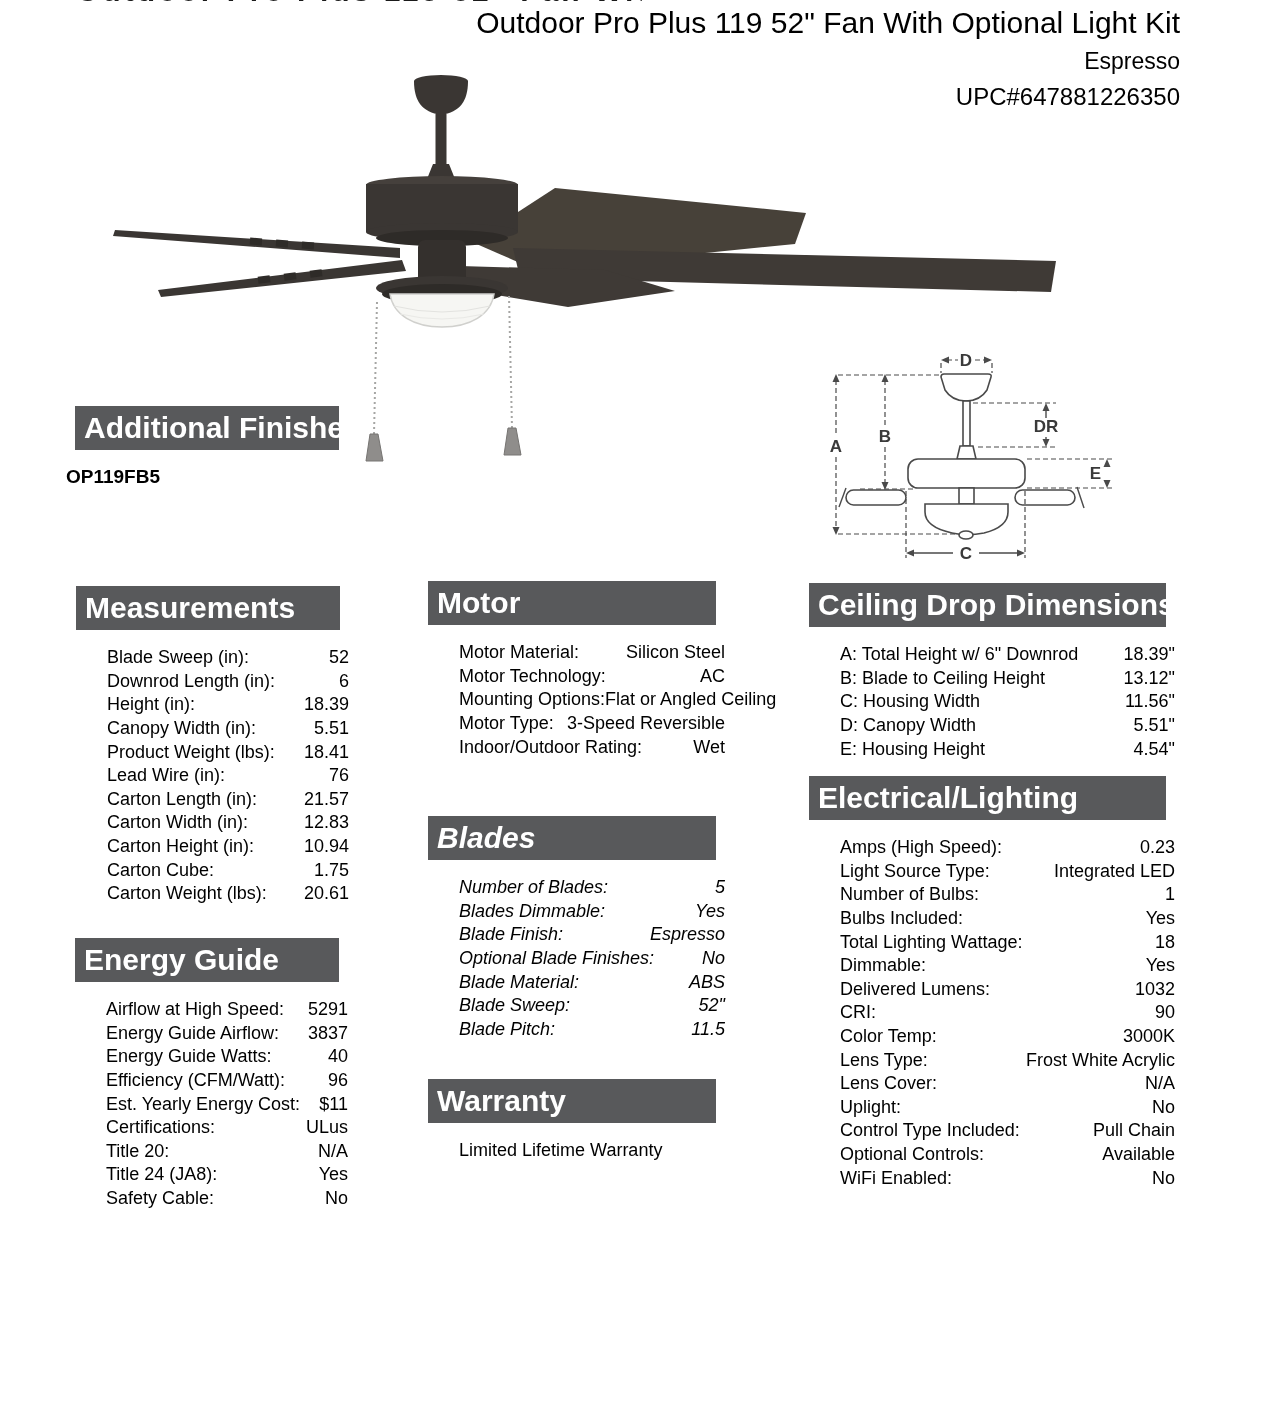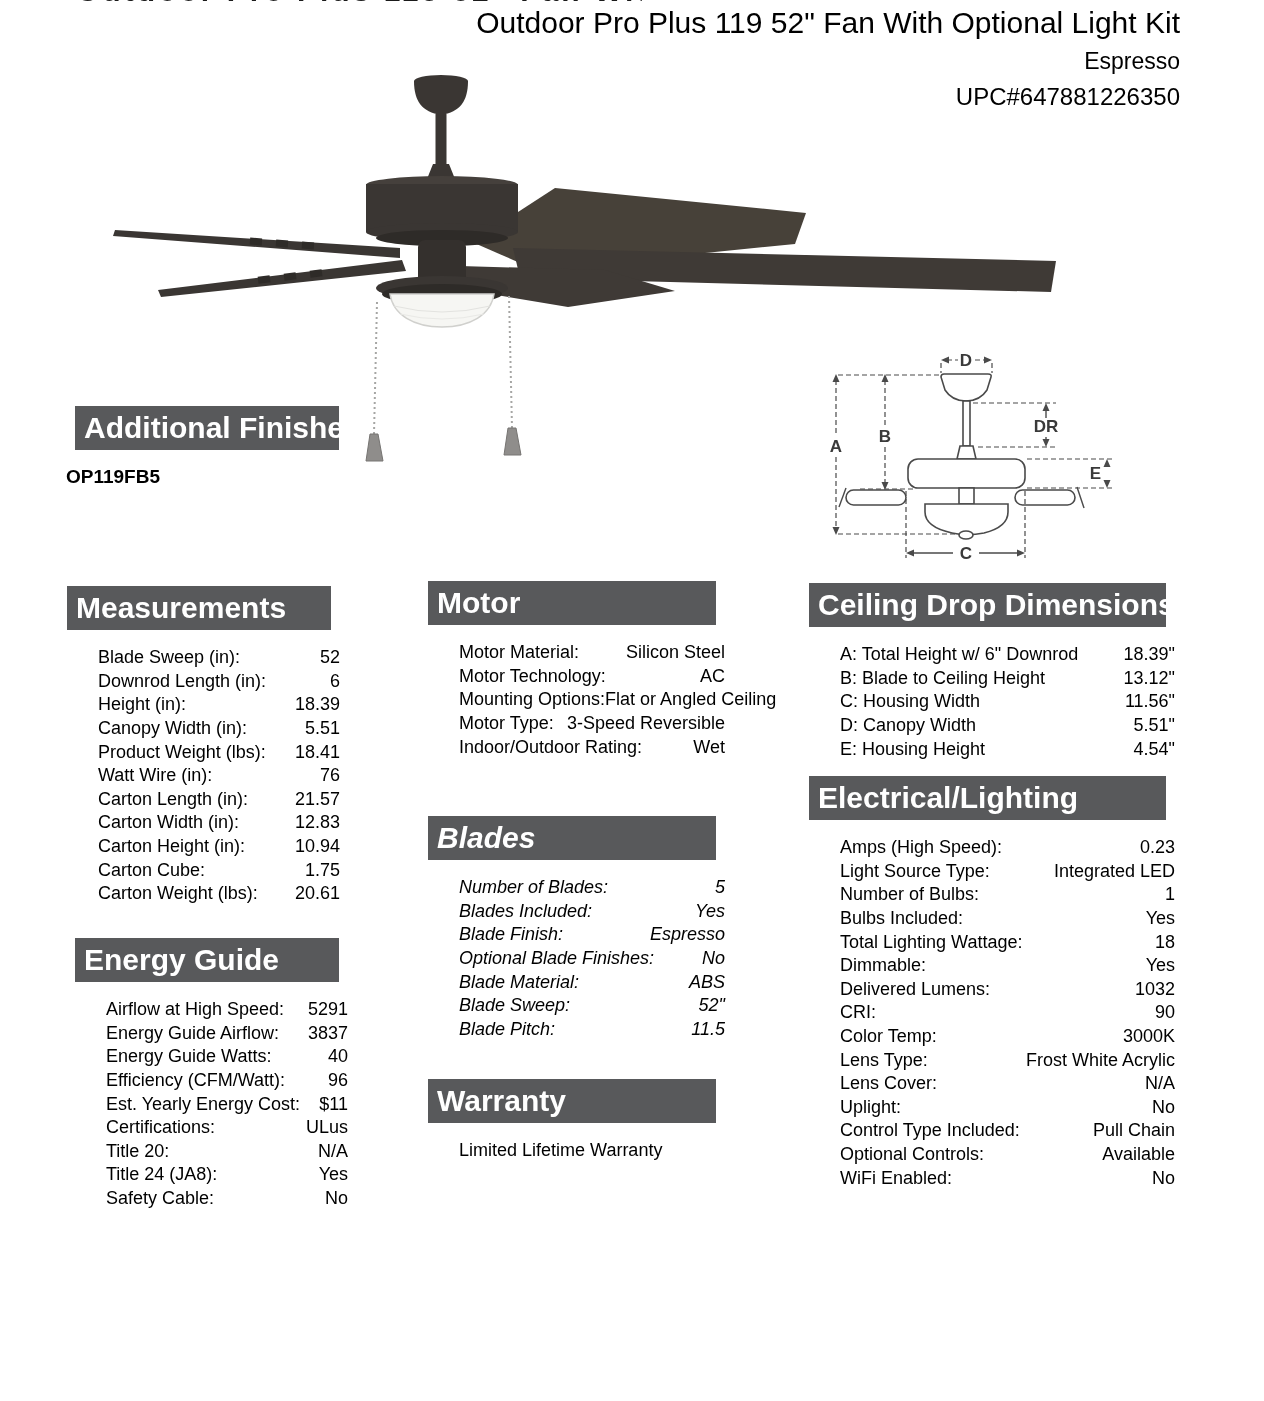--- a/index.html
+++ b/index.html
@@ -30,21 +30,21 @@
   .af{position:absolute;left:59px;top:390px;width:296px;}
   .af .bar{height:44px;}
   .af-code{margin-top:7px;padding-left:7px;font-size:19px;font-weight:bold;}
   
   .bar{
     background:var(--header-bar);color:#fff;font-weight:bold;font-size:30px;
     height:44px;line-height:44px;padding-left:9px;margin:16px;
     white-space:nowrap;overflow:hidden;
   }
   .spec{position:absolute;}
-  #sec-measurements{left:51px;top:570px;width:296px;}
+  #sec-measurements{left:60px;top:570px;width:296px;}
   #sec-energy      {left:59px;top:922px;width:296px;}
   #sec-motor       {left:412px;top:565px;width:320px;}
   #sec-blades      {left:412px;top:800px;width:320px;font-style:italic;}
   #sec-warranty    {left:412px;top:1063px;width:320px;}
   #sec-ceiling     {left:793px;top:567px;width:389px;}
   #sec-electrical  {left:793px;top:760px;width:389px;}
   .rows{margin-top:4px;padding:0 7px;}
   .row{display:flex;justify-content:space-between;align-items:center;height:23.6px;font-size:18px;margin-left:40px;}
   .row .lab{white-space:nowrap;}
   .row .val{white-space:nowrap;text-align:right;}
@@ -202,21 +202,21 @@
         </div>
         <div class="row">
           <span class="lab">Canopy Width (in):</span>
           <span class="val">5.51</span>
         </div>
         <div class="row">
           <span class="lab">Product Weight (lbs):</span>
           <span class="val">18.41</span>
         </div>
         <div class="row">
-          <span class="lab">Watt Wire (in):</span>
+          <span class="lab">Lead Wire (in):</span>
           <span class="val">76</span>
         </div>
         <div class="row">
           <span class="lab">Carton Length (in):</span>
           <span class="val">21.57</span>
         </div>
         <div class="row">
           <span class="lab">Carton Width (in):</span>
           <span class="val">12.83</span>
         </div>
@@ -301,21 +301,21 @@
       </div>
   </section>
   <section class="spec" id="sec-blades">
     <h2 class="bar">Blades</h2>
     <div class="rows">
         <div class="row">
           <span class="lab">Number of Blades:</span>
           <span class="val">5</span>
         </div>
         <div class="row">
-          <span class="lab">Blades Included:</span>
+          <span class="lab">Blades Dimmable:</span>
           <span class="val">Yes</span>
         </div>
         <div class="row">
           <span class="lab">Blade Finish:</span>
           <span class="val">Espresso</span>
         </div>
         <div class="row">
           <span class="lab">Optional Blade Finishes:</span>
           <span class="val">No</span>
         </div>

